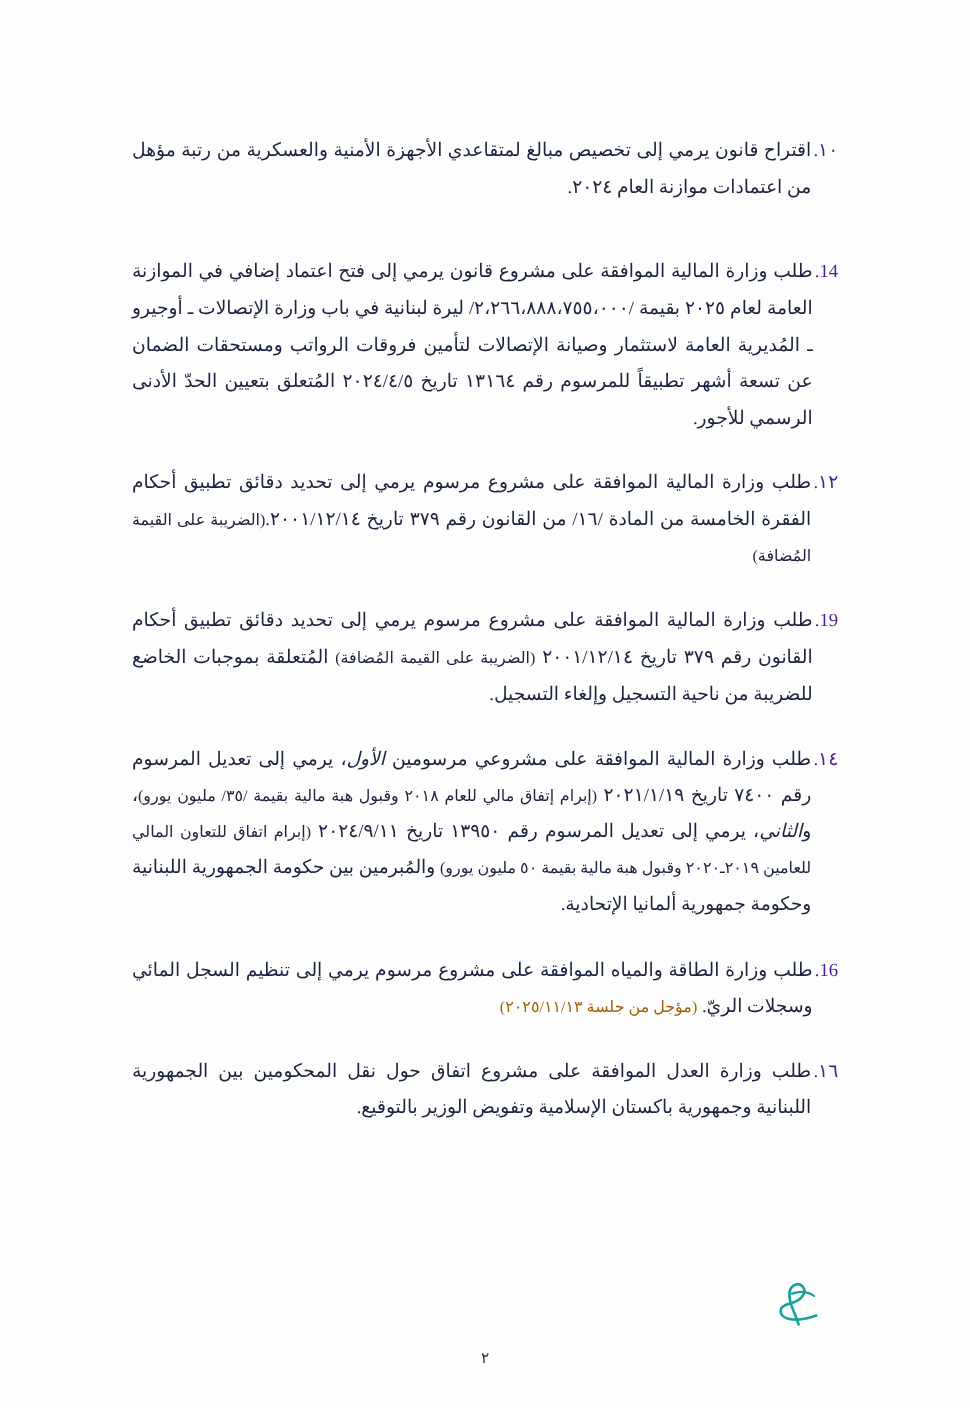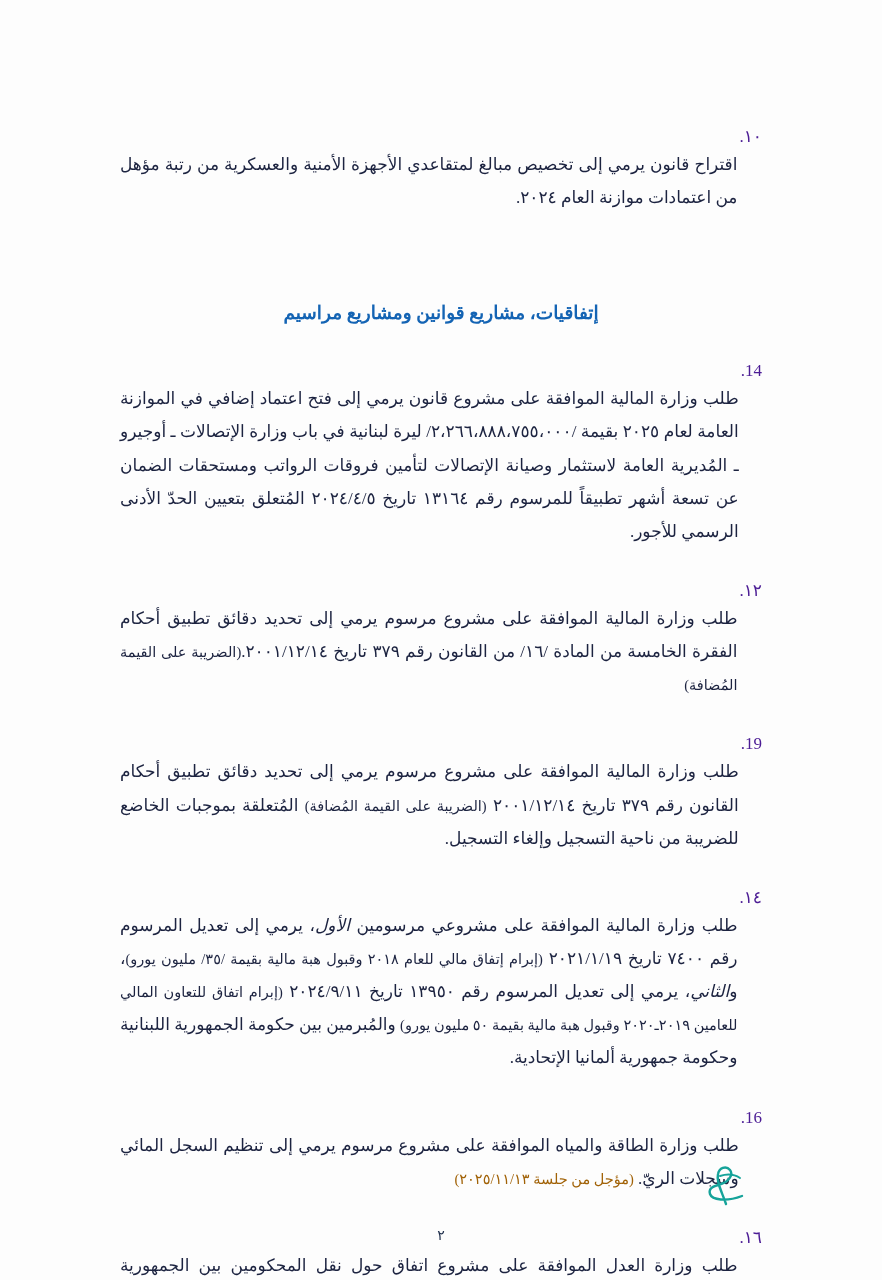--- a/index.html
+++ b/index.html
@@ -43,21 +43,20 @@
     white-space: nowrap;
     padding-left: 2px;
   }
   .item-body {
     flex: 1 1 auto;
     font-size: 17px;
     line-height: 1.95;
     color: #1c2340;
     text-align: justify;
     text-justify: inter-word;
-    margin-top: 28px;
   }
   .item-body .small {
     font-size: 14.5px;
   }
   .item-body em {
     font-style: italic;
   }
   .section-heading {
     text-align: center;
     color: #1464b4;
@@ -94,21 +93,20 @@
 <div class="page">
   <div class="content">
 
     <div class="item">
       <div class="item-num">١٠.</div>
       <div class="item-body">اقتراح قانون يرمي إلى تخصيص مبالغ لمتقاعدي الأجهزة الأمنية والعسكرية من رتبة مؤهل من اعتمادات موازنة العام ٢٠٢٤.</div>
     </div>
 
     <div class="spacer-lg"></div>
 
-    <div class="section-heading">إتفاقيات، مشاريع قوانين ومشاريع مراسيم</div>
 
     <div class="item">
       <div class="item-num">14.</div>
       <div class="item-body">طلب وزارة المالية الموافقة على مشروع قانون يرمي إلى فتح اعتماد إضافي في الموازنة العامة لعام ٢٠٢٥ بقيمة /٢،٢٦٦،٨٨٨،٧٥٥،٠٠٠/ ليرة لبنانية في باب وزارة الإتصالات ـ أوجيرو ـ المُديرية العامة لاستثمار وصيانة الإتصالات لتأمين فروقات الرواتب ومستحقات الضمان عن تسعة أشهر تطبيقاً للمرسوم رقم ١٣١٦٤ تاريخ ٢٠٢٤/٤/٥ المُتعلق بتعيين الحدّ الأدنى الرسمي للأجور.</div>
     </div>
 
     <div class="item">
       <div class="item-num">١٢.</div>
       <div class="item-body"><span>طلب وزارة المالية الموافقة على مشروع مرسوم يرمي إلى تحديد دقائق تطبيق أحكام الفقرة الخامسة من المادة /١٦/ من القانون رقم ٣٧٩ تاريخ ٢٠٠١/١٢/١٤.</span><span class="small">(الضريبة على القيمة المُضافة)</span></div>
     </div>

